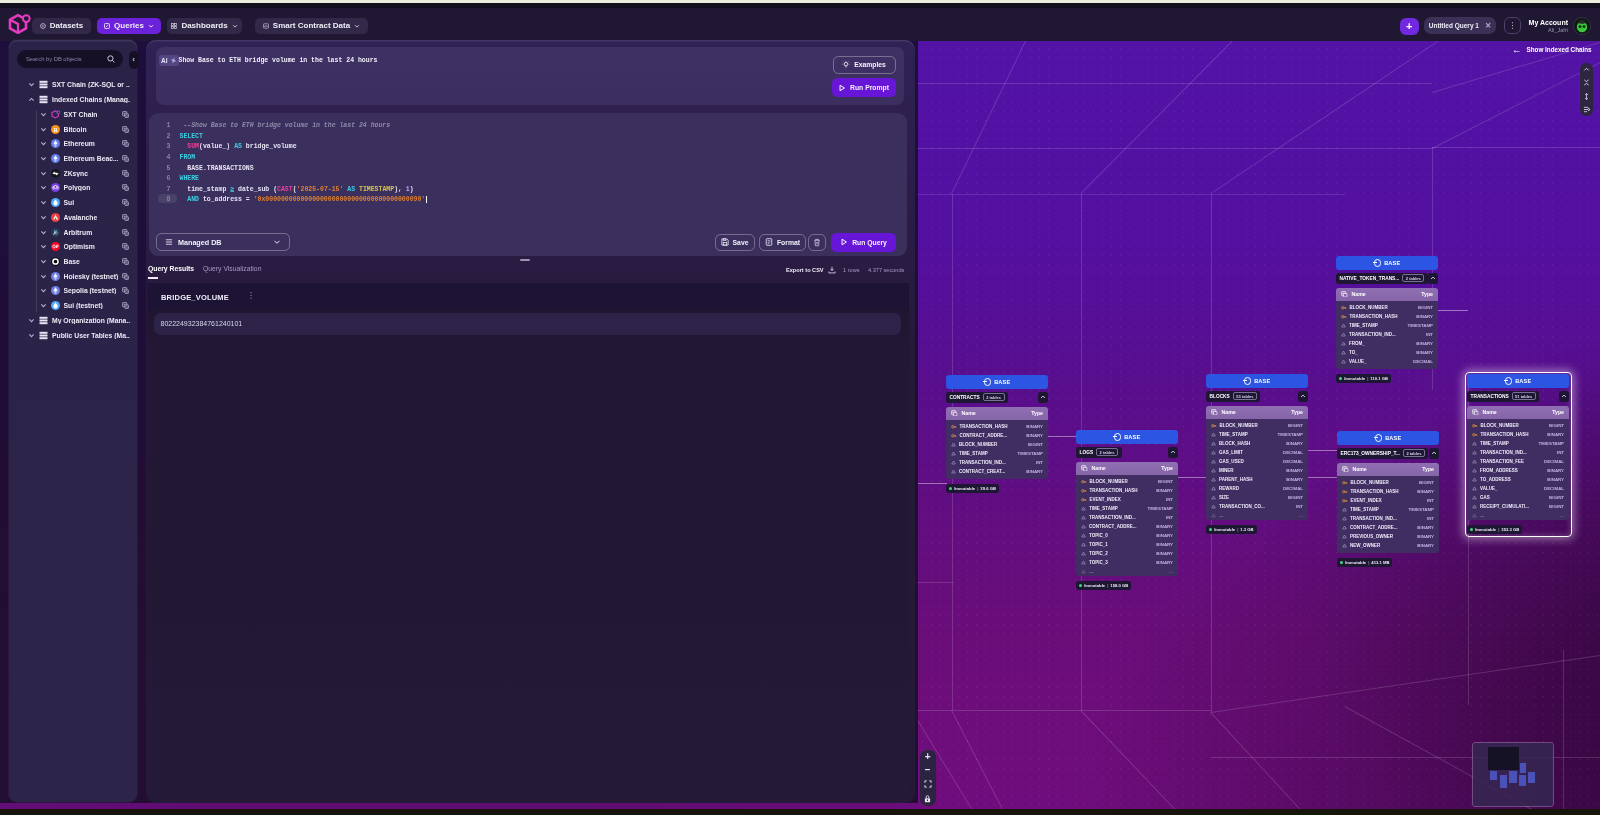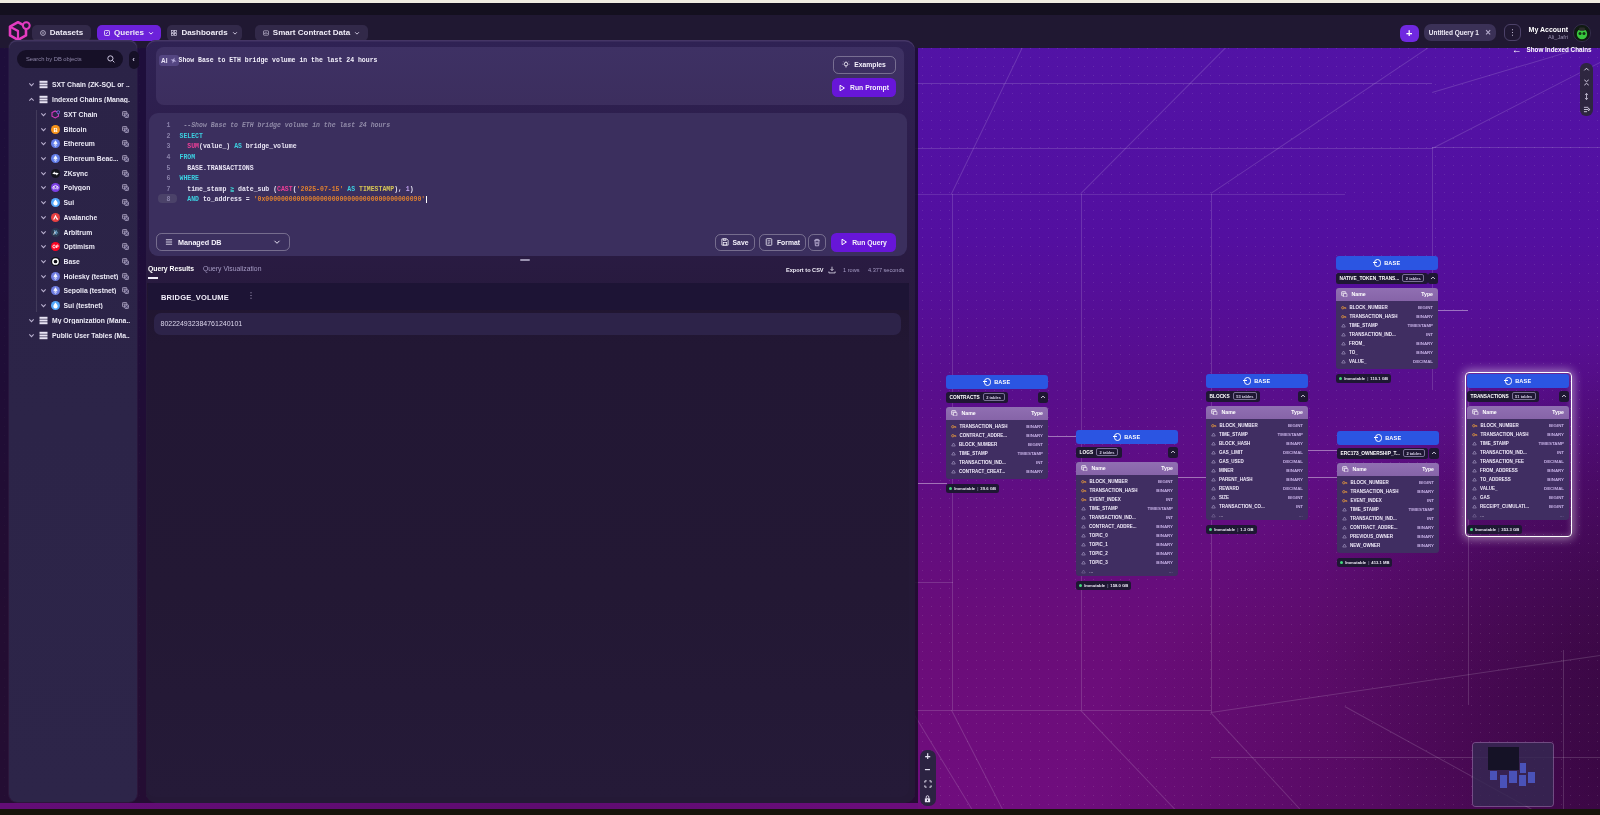--- a/index.html
+++ b/index.html
@@ -3,21 +3,21 @@
 <style>
 *{margin:0;padding:0;box-sizing:border-box;}
 html,body{width:1600px;height:815px;overflow:hidden;background:#14101f;
  font-family:"Liberation Sans",sans-serif;-webkit-font-smoothing:antialiased;}
 .abs{position:absolute;}
 body{position:relative;}
 
 .topstrip{left:0;top:0;width:1600px;height:2.5px;background:#efece0;}
 .botstrip{left:0;top:809px;width:1600px;height:6px;background:#17150c;}
 
-.nav{left:0;top:15px;width:1600px;height:32.5px;background:#201832;}
+.nav{left:0;top:8px;width:1600px;height:32.5px;background:#201832;}
 .navbtn{top:9.5px;height:16.5px;border-radius:5px;background:#322949;color:#efecf7;
  font-size:8px;font-weight:700;display:flex;align-items:center;justify-content:center;gap:4px;}
 .navbtn.active{background:#6c21da;}
 .chev{width:6px;height:6px;display:inline-block;}
 
 .canvas{left:0;top:35px;width:1600px;height:774px;
  background:
   radial-gradient(950px 700px at 1760px 840px, rgba(10,2,16,0.60), rgba(10,2,16,0) 74%),
   radial-gradient(560px 420px at 1730px 600px, rgba(14,3,20,0.38), rgba(14,3,20,0) 75%),
   linear-gradient(180deg,#5213a6 0%,#530fa0 26%,#580e8d 45%,#620d80 62%,#6a0d79 78%,#6e0d7c 92%,#700d7e 100%);}

